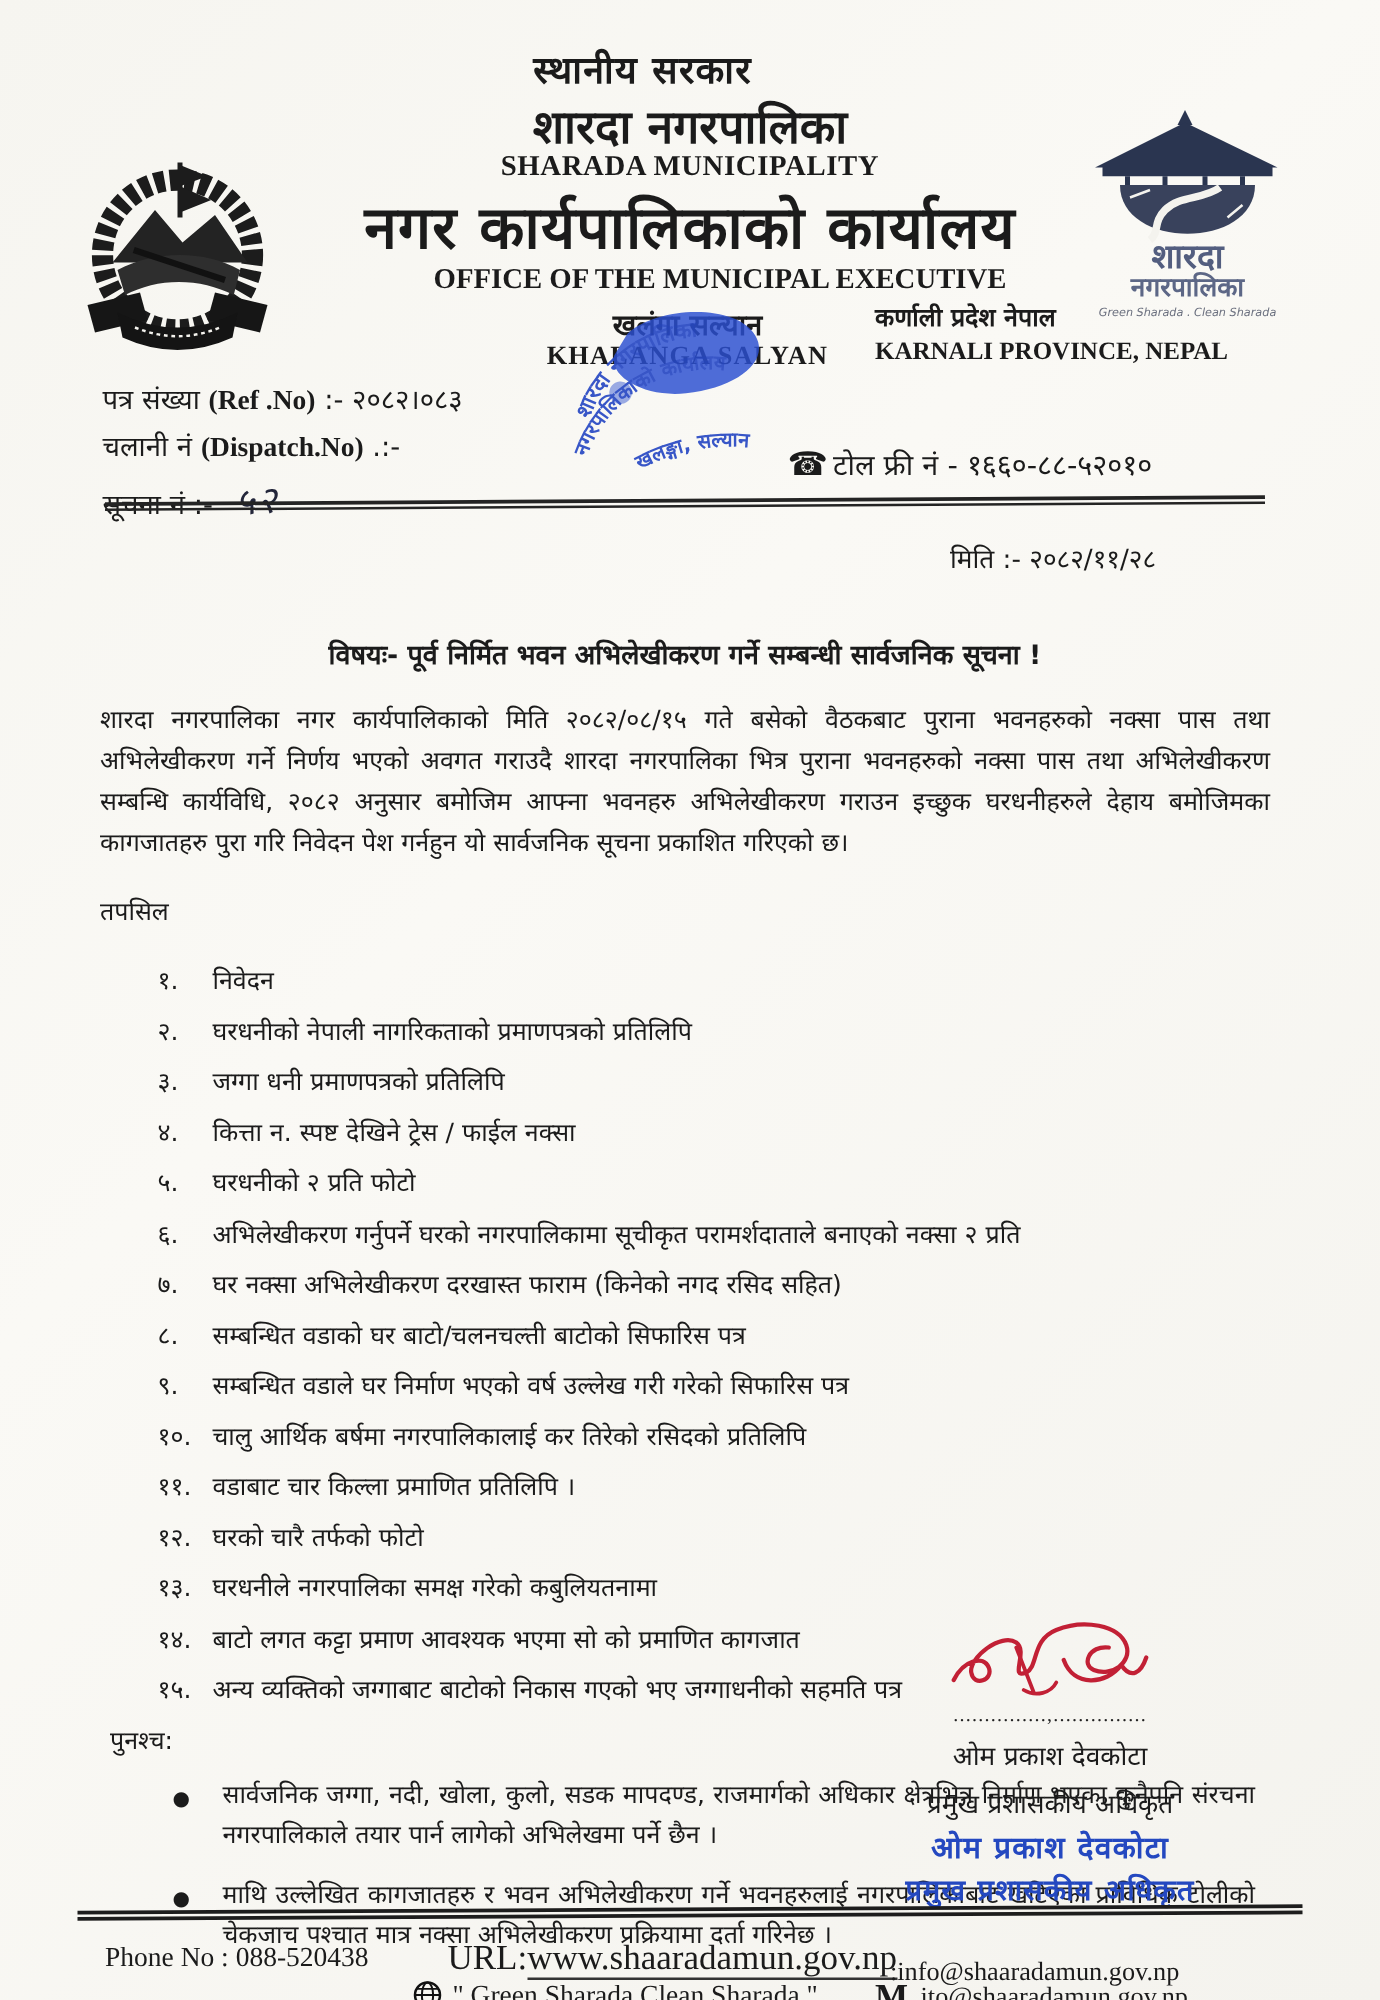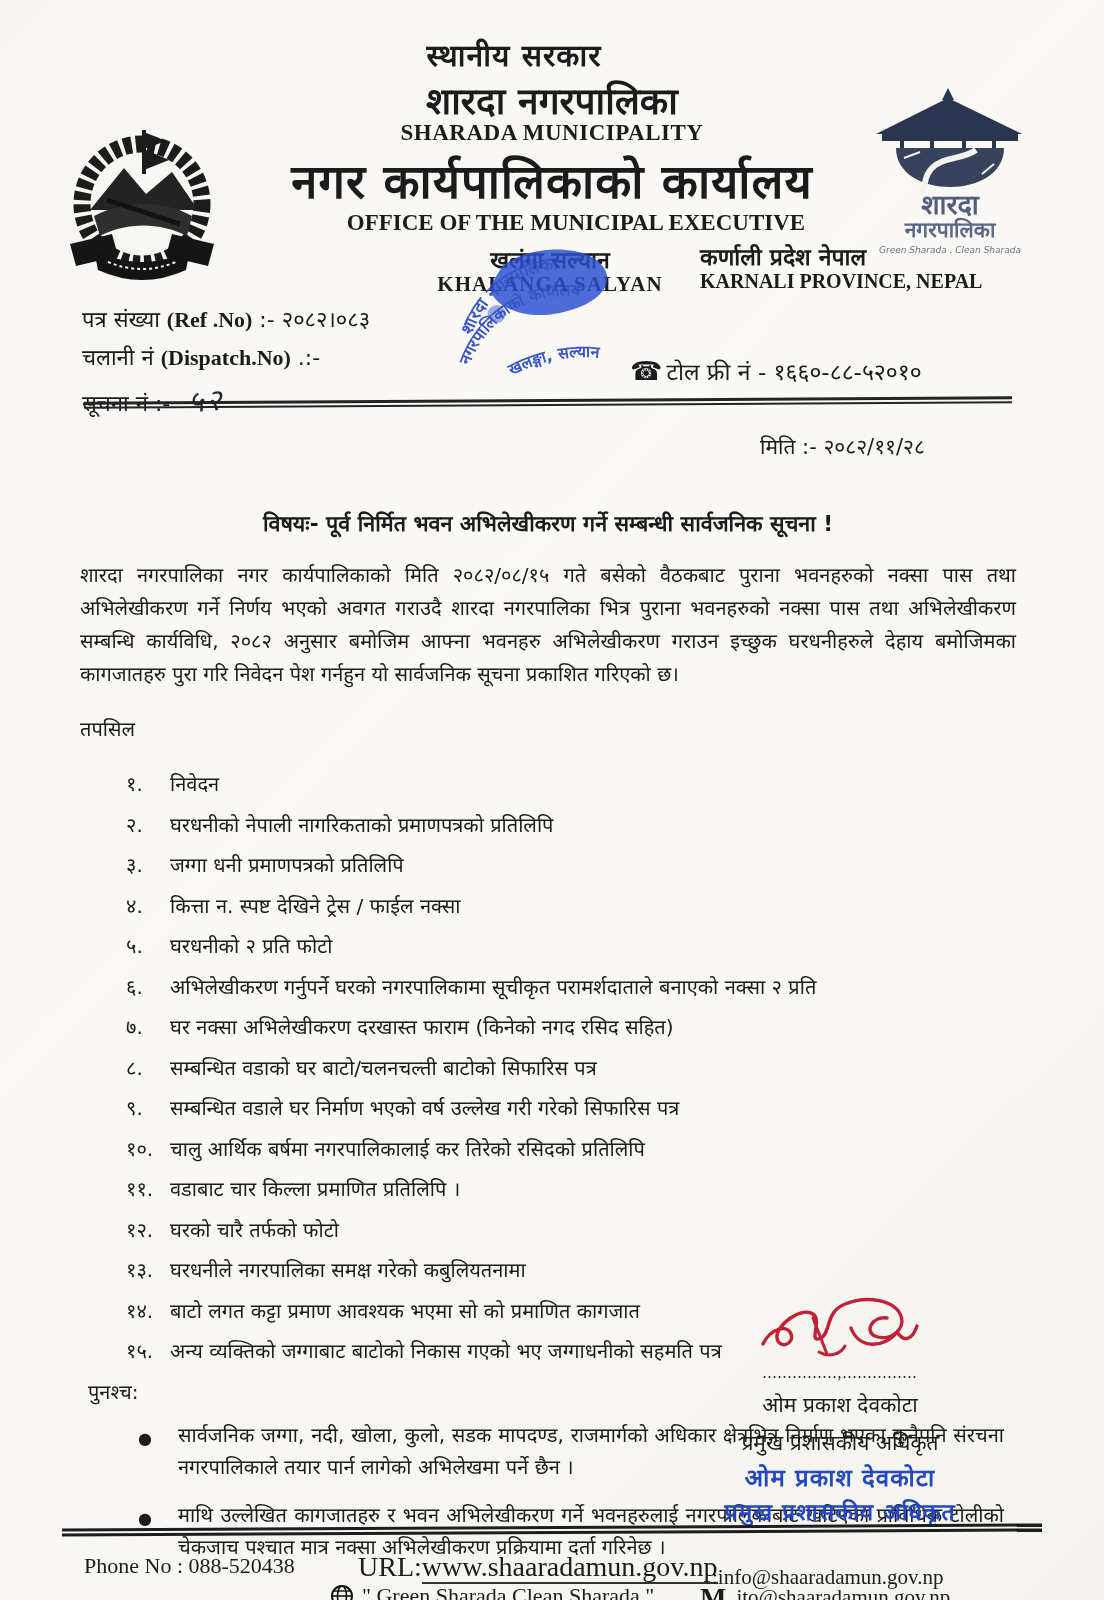--- a/index.html
+++ b/index.html
@@ -17,21 +17,21 @@
   .b { font-weight:700; }
 
   
   .h-govt      { top:34px;  left:0; width:1028px; font-size:30px; letter-spacing:1px; }
   .h-org-np    { top:74px;  left:0; width:1104px; font-size:37px; }
   .h-org-en    { top:120px; left:0; width:1104px; font-size:23px; letter-spacing:.5px; }
   .h-office-np { top:148px; left:0; width:1104px; font-size:47px; letter-spacing:1px; }
   .h-office-en { top:210px; left:0; width:1104px; font-size:23px;padding-left:48px; }
   .h-place-np  { top:243px; left:330px; width:440px; font-size:23px; }
   .h-place-en  { top:272px; left:330px; width:440px; font-size:21px; letter-spacing:1px; }
-  .h-prov-np   { top:240px; left:700px; width:300px; font-size:23px; text-align:left; }
+  .h-prov-np   { top:240px; left:700px; width:300px; font-size:20px; text-align:left; }
   .h-prov-en   { top:270px; left:700px; width:310px; font-size:20px; text-align:left; }
 
   .emblem { top:112px; left:52px; }
   .mlogo  { top:82px;  left:858px; }
   .stamp1 { top:248px; left:438px; transform:rotate(-6deg); opacity:.92; }
 
   
   .ref-row { position:absolute; left:82px; font-size:22px; }
   .ref1 { top:303px; }
   .ref2 { top:341px; }

